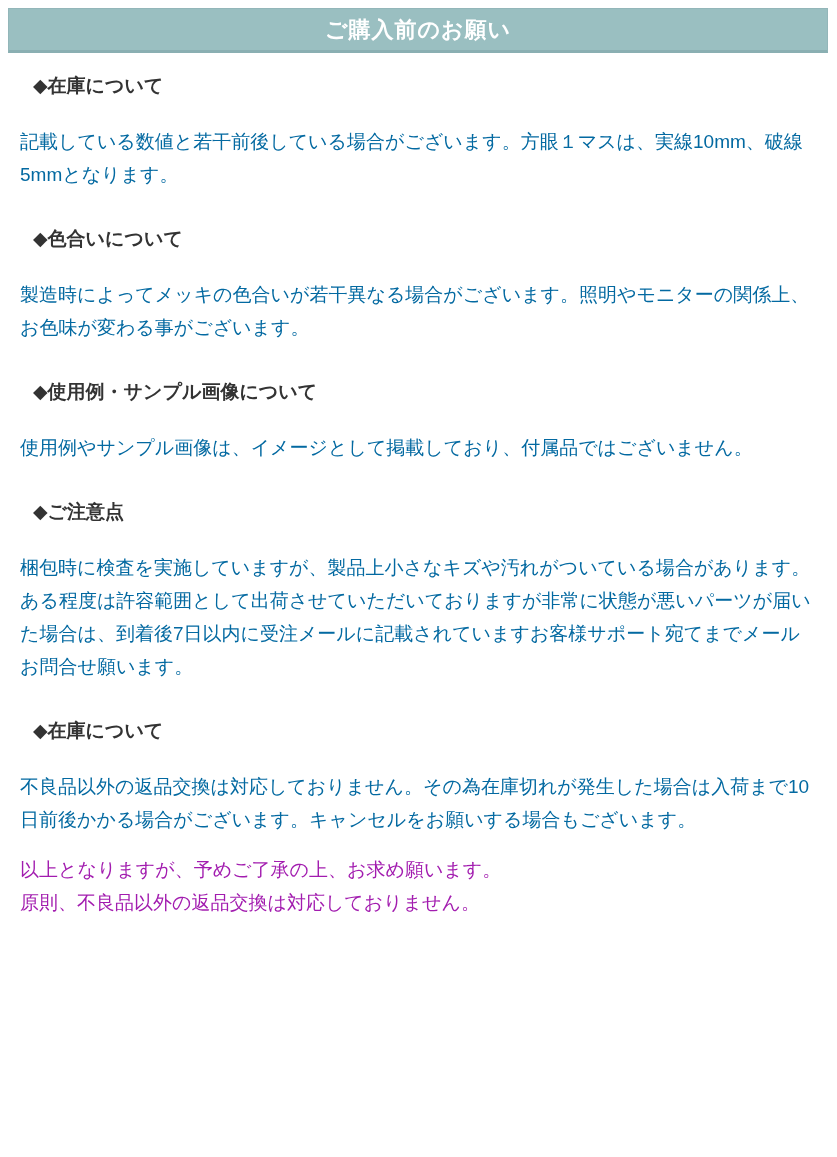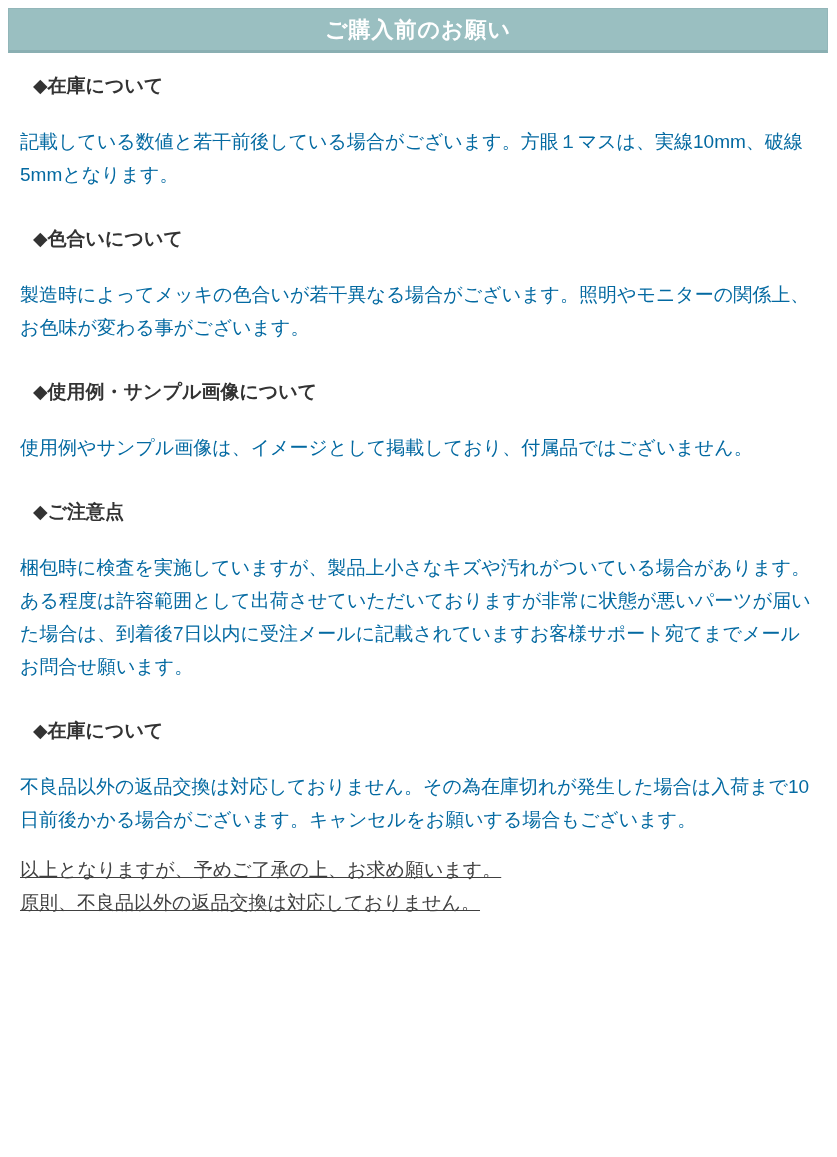--- a/index.html
+++ b/index.html
@@ -53,23 +53,22 @@
     font-size: 19px;
     line-height: 33px;
     color: #0369a1;
     white-space: pre-line;
   }
   .closing-note {
     margin: 17px 0 0 0;
     padding-bottom: 3px;
     font-size: 19px;
     line-height: 33px;
-    color: #404040;
+    color: #a21caf;
     white-space: pre-line;
-    text-decoration: underline;
   }
 </style>
 </head>
 <body>
 
 <div class="page">
 
   <div class="banner">
     <h2>ご購入前のお願い</h2>
   </div>

